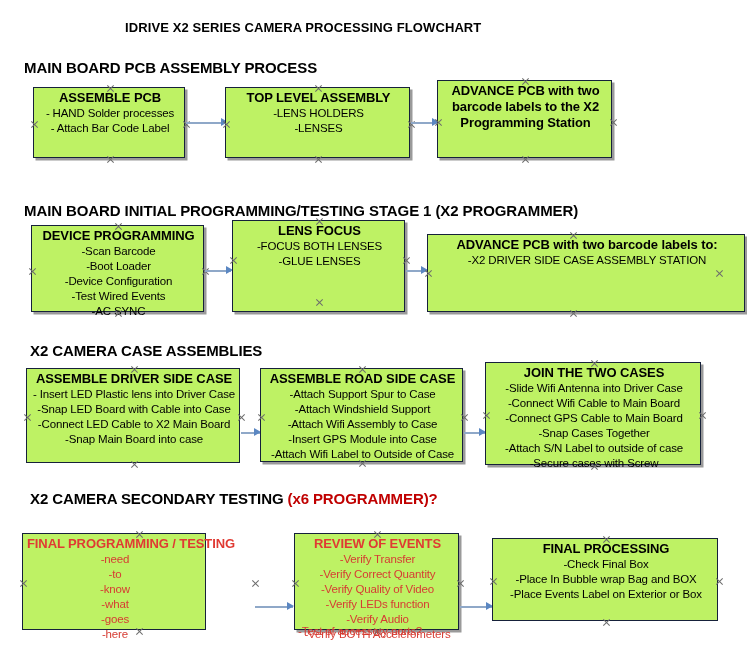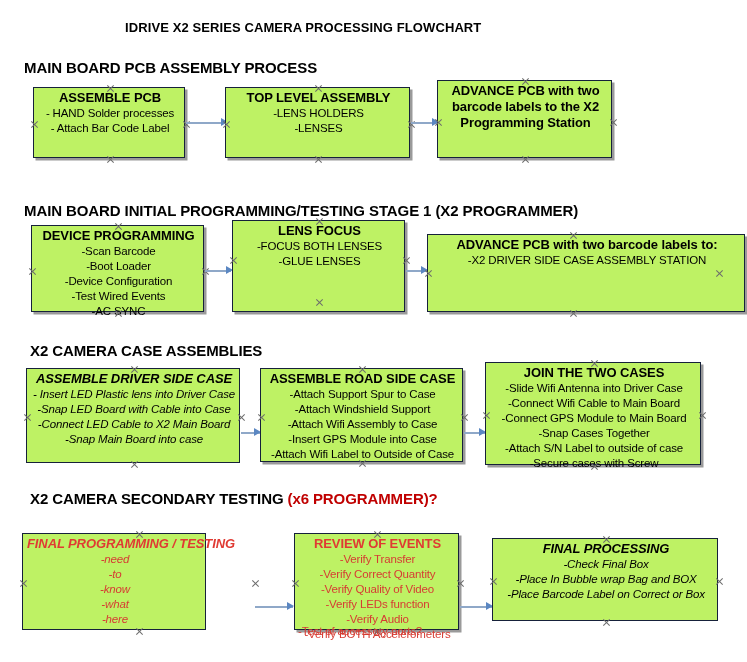--- a/index.html
+++ b/index.html
@@ -42,21 +42,20 @@
     position: absolute;
     box-sizing: border-box;
     background: #bef264;
     border: 1px solid #16213a;
     box-shadow: 2.5px 2.5px 0 0 #9a9a9a;
     overflow: visible;
     text-align: center;
   }
   .node.noshadow {
     box-shadow: none;
-    font-style: italic;
   }
   .node-inner {
     position: absolute;
     left: 4px;
     top: 2px;
     right: 2px;
   }
   .node-title {
     font-size: 13px;
     font-weight: bold;
@@ -260,21 +259,21 @@
   </div>
 
   <div class="conn" style="left:464px; top:432px; width:22px;"></div>
   <div class="arrow" style="left:479px; top:428px;"></div>
 
   <div class="node" style="left:485px; top:362px; width:216px; height:103px;">
     <div class="node-inner">
       <div class="node-title">JOIN THE TWO CASES</div>
       <div class="node-line">-Slide Wifi Antenna into Driver Case</div>
       <div class="node-line">-Connect Wifi Cable to Main Board</div>
-      <div class="node-line">-Connect GPS Module to Main Board</div>
+      <div class="node-line">-Connect GPS Cable to Main Board</div>
       <div class="node-line">-Snap Cases Together</div>
       <div class="node-line">-Attach S/N Label to outside of case</div>
       <div class="node-line">-Secure cases with Screw</div>
     </div>
     <span class="handle" style="left:108px;top:0px;"></span>
     <span class="handle" style="left:108px;top:103px;"></span>
     <span class="handle" style="left:0px;  top:52px;"></span>
     <span class="handle" style="left:216px;top:52px;"></span>
   </div>
 
@@ -282,20 +281,21 @@
     <span>X2 CAMERA SECONDARY TESTING </span><span class="red">(x6 PROGRAMMER)?</span>
   </div>
 
   <div class="node noshadow red-text" style="left:22px; top:533px; width:184px; height:97px;">
     <div class="node-inner">
       <div class="node-title">FINAL PROGRAMMING / TESTING</div>
       <div class="node-line">-need</div>
       <div class="node-line">-to</div>
       <div class="node-line">-know</div>
       <div class="node-line">-what</div>
+      <div class="node-line">-goes</div>
       <div class="node-line">-here</div>
     </div>
     <span class="handle" style="left:116px;top:0px;"></span>
     <span class="handle" style="left:116px;top:97px;"></span>
     <span class="handle" style="left:0px;  top:49px;"></span>
     <span class="handle" style="left:232px;top:49px;"></span>
   </div>
 
   <div class="conn" style="left:255px; top:607px; width:0px; height:0;"></div>
   <div class="conn" style="left:255px; top:607px; width:0px;"></div>
@@ -320,21 +320,21 @@
   <div class="overflow-line" style="left:298px; top:624px;">-Test of accessory ports?</div>
 
   <div class="conn" style="left:460px; top:606px; width:32px;"></div>
   <div class="arrow" style="left:486px; top:602px;"></div>
 
   <div class="node noshadow" style="left:492px; top:538px; width:226px; height:83px;">
     <div class="node-inner">
       <div class="node-title">FINAL PROCESSING</div>
       <div class="node-line"> -Check Final Box</div>
       <div class="node-line">-Place In Bubble wrap Bag and BOX</div>
-      <div class="node-line">-Place Barcode Label on Correct or Box</div>
+      <div class="node-line">-Place Events Label on Exterior or Box</div>
     </div>
     <span class="handle" style="left:113px;top:0px;"></span>
     <span class="handle" style="left:113px;top:83px;"></span>
     <span class="handle" style="left:0px;  top:42px;"></span>
     <span class="handle" style="left:226px;top:42px;"></span>
   </div>
 
 </div>
 
 </body></html>

